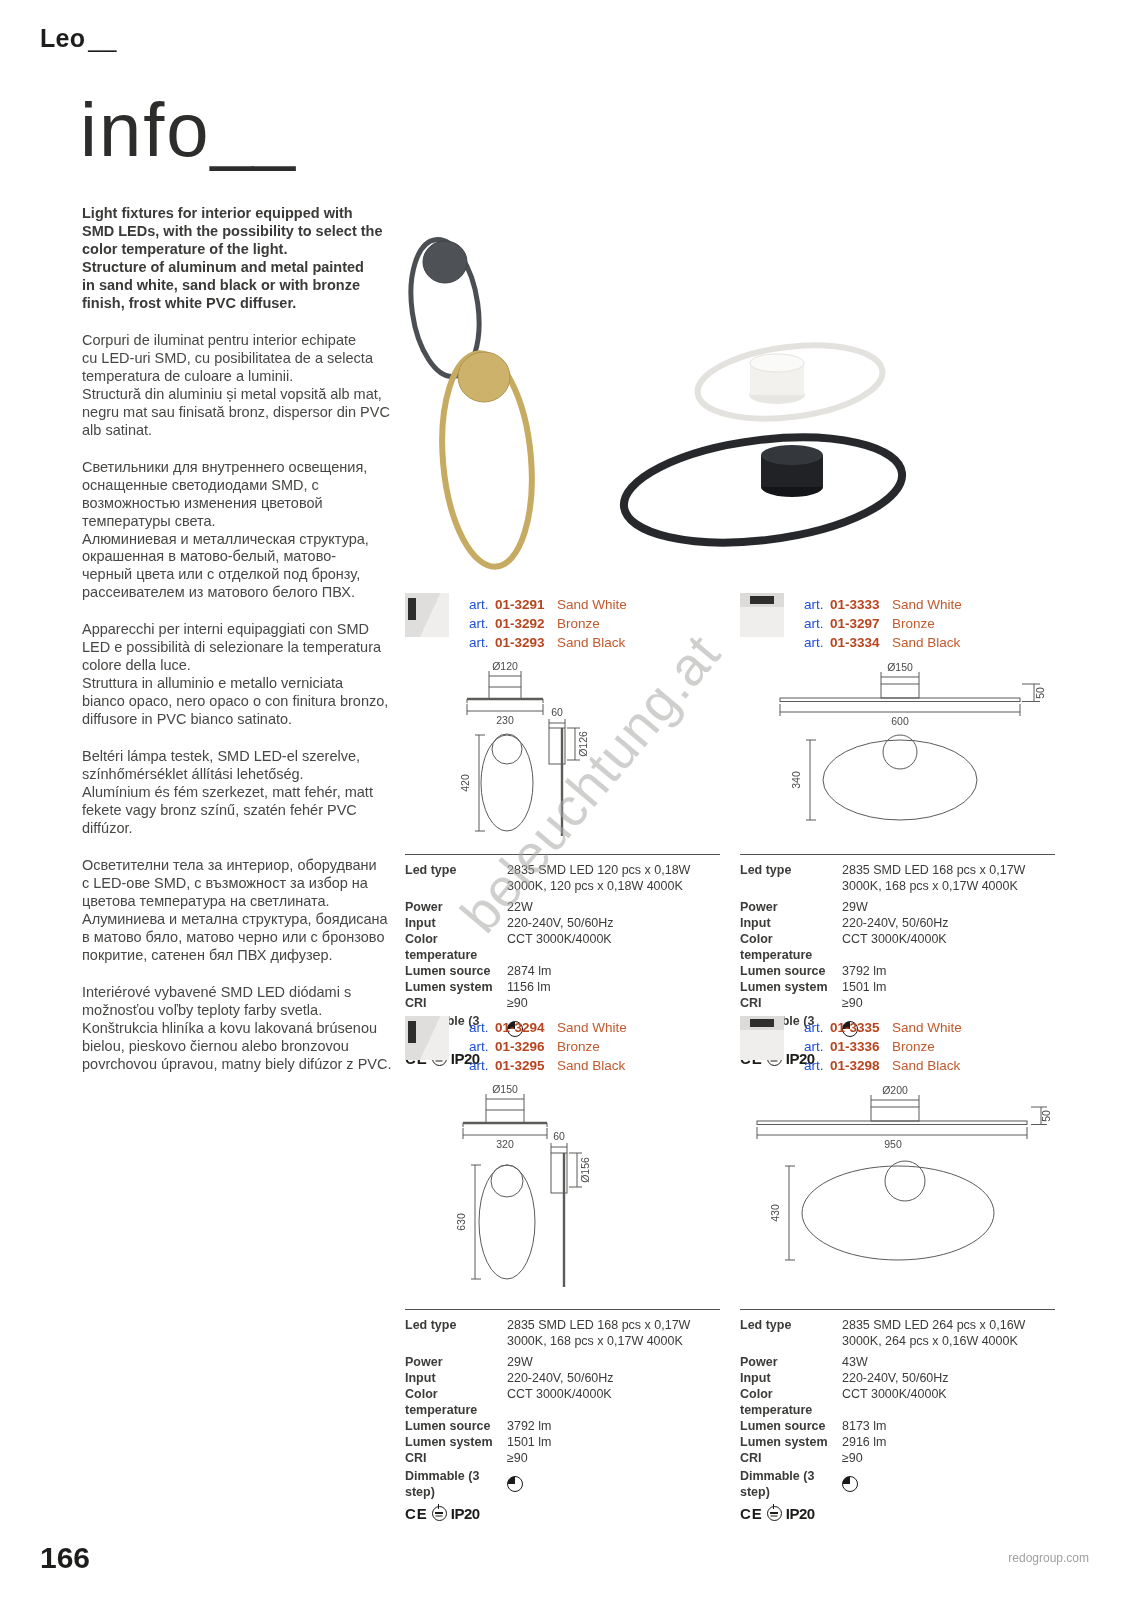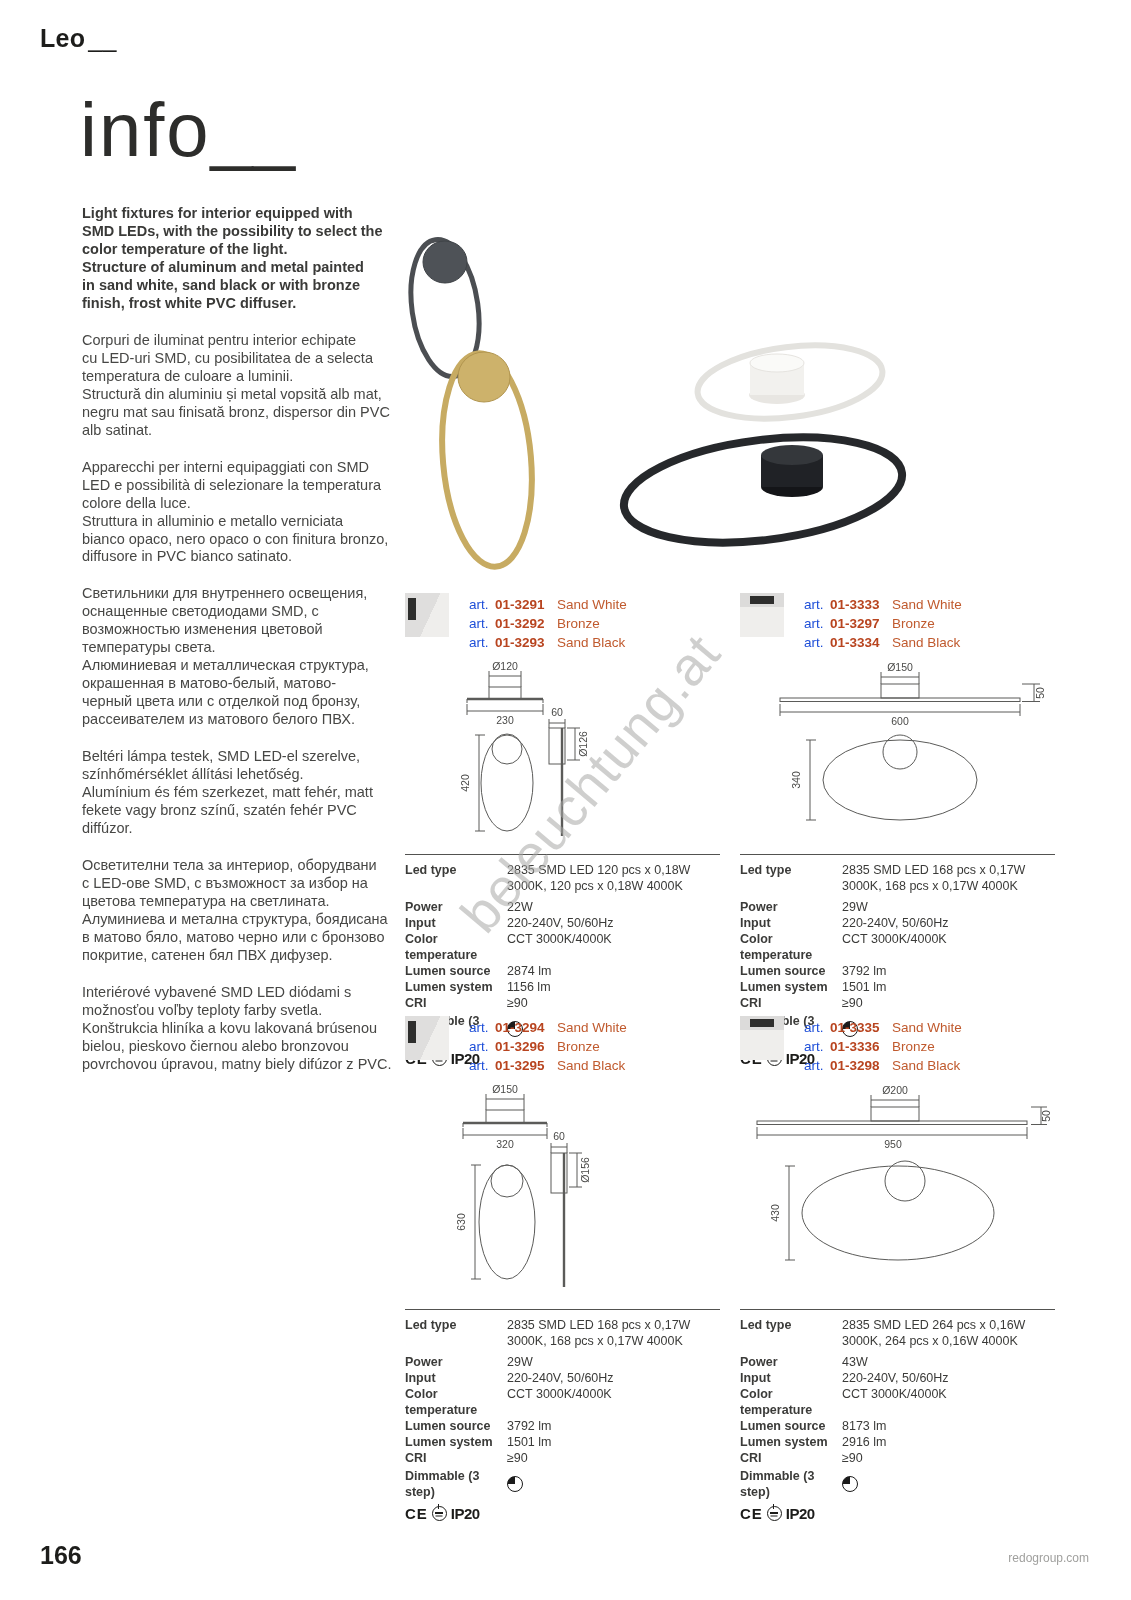--- a/index.html
+++ b/index.html
@@ -49,21 +49,21 @@
   .dim-row{margin-top:2px;align-items:center;}
   .dim-icon{width:14px;height:14px;border:1.4px solid #1b1b1b;border-radius:50%;
     background:conic-gradient(from 270deg,#1b1b1b 0 25%,#ffffff 0);display:inline-block;}
   .cert-row{margin-top:5px;display:flex;align-items:center;gap:4px;}
   .ce{font-size:15px;font-weight:700;color:#1c1c1a;letter-spacing:1px;}
   .cls-icon{width:13px;height:13px;border:1.4px solid #1c1c1a;border-radius:50%;position:relative;display:inline-block;}
   .cls-icon:before{content:"";position:absolute;left:5px;top:-3px;width:1.5px;height:5px;background:#1c1c1a;}
   .cls-icon:after{content:"";position:absolute;left:2px;top:5px;width:8px;height:1.5px;background:#1c1c1a;box-shadow:0 3px 0 -0.5px #1c1c1a;}
   .ip{font-size:15px;font-weight:700;color:#1c1c1a;letter-spacing:-.5px;}
   
-  .page-num{position:absolute;left:40px;top:1541px;font-size:25px;font-weight:600;color:#1d1d1b;}
+  .page-num{position:absolute;left:40px;top:1541px;font-size:30px;font-weight:600;color:#1d1d1b;}
   .site{position:absolute;right:42px;top:1551px;font-size:12px;color:#a0a09e;}
 </style>
 </head>
 <body>
 
 <div class="brand"><span>Leo</span><span class="us">__</span></div>
 <div class="page-title"><span>info</span><span class="us">__</span></div>
 
 <div class="intro">
   <p class="en">Light fixtures for interior equipped with
@@ -71,34 +71,34 @@
 color temperature of the light.
 Structure of aluminum and metal painted
 in sand white, sand black or with bronze
 finish, frost white PVC diffuser.</p>
   <p>Corpuri de iluminat pentru interior echipate
 cu LED-uri SMD, cu posibilitatea de a selecta
 temperatura de culoare a luminii.
 Structură din aluminiu și metal vopsită alb mat,
 negru mat sau finisată bronz, dispersor din PVC
 alb satinat.</p>
-  <p>Apparecchi per interni equipaggiati con SMD
-LED e possibilità di selezionare la temperatura
-colore della luce.
-Struttura in alluminio e metallo verniciata
-bianco opaco, nero opaco o con finitura bronzo,
-diffusore in PVC bianco satinato.</p>
   <p>Светильники для внутреннего освещения,
 оснащенные светодиодами SMD, с
 возможностью изменения цветовой
 температуры света.
 Алюминиевая и металлическая структура,
 окрашенная в матово-белый, матово-
 черный цвета или с отделкой под бронзу,
 рассеивателем из матового белого ПВХ.</p>
+  <p>Apparecchi per interni equipaggiati con SMD
+LED e possibilità di selezionare la temperatura
+colore della luce.
+Struttura in alluminio e metallo verniciata
+bianco opaco, nero opaco o con finitura bronzo,
+diffusore in PVC bianco satinato.</p>
   <p>Beltéri lámpa testek, SMD LED-el szerelve,
 színhőmérséklet állítási lehetőség.
 Alumínium és fém szerkezet, matt fehér, matt
 fekete vagy bronz színű, szatén fehér PVC
 diffúzor.</p>
   <p>Осветителни тела за интериор, оборудвани
 с LED-ове SMD, с възможност за избор на
 цветова температура на светлината.
 Алуминиева и метална структура, боядисана
 в матово бяло, матово черно или с бронзово

